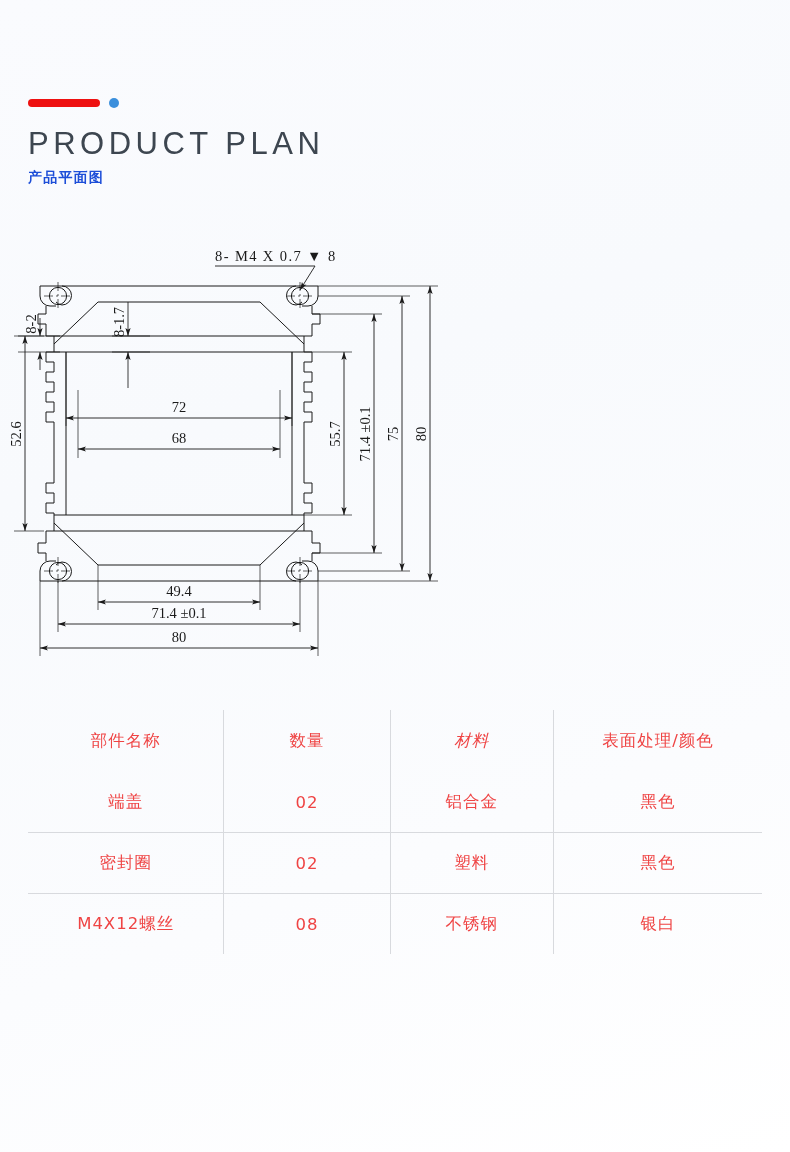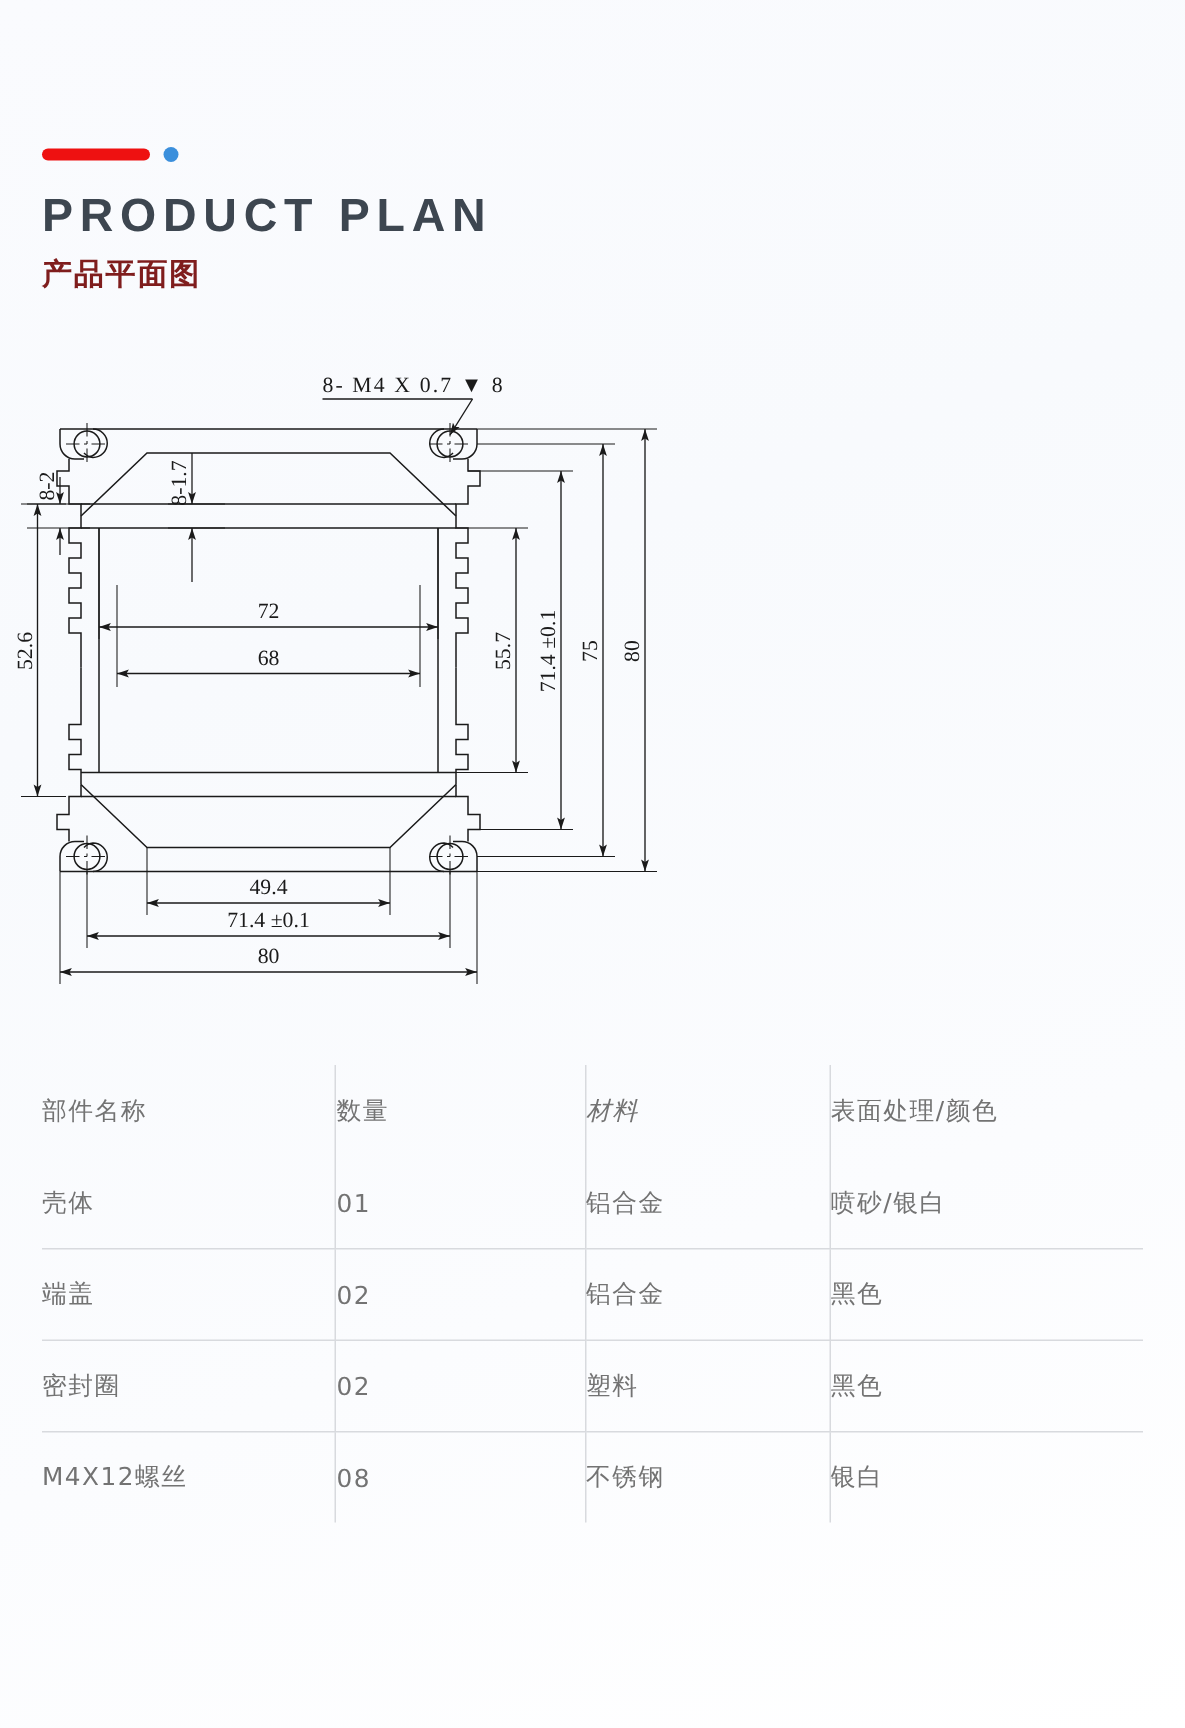--- a/index.html
+++ b/index.html
@@ -10,38 +10,38 @@
     font-family:"Liberation Sans","DejaVu Sans",sans-serif;
     overflow:hidden;position:relative;
   }
   
   .header{position:absolute;left:28px;top:96px;}
   .accent{display:flex;align-items:center;gap:9px;height:14px;}
   .accent-bar{width:72px;height:8px;border-radius:4px;}
   .accent-dot{width:10px;height:10px;border-radius:50%;}
   .title-en{
     font-size:31px;letter-spacing:4.5px;color:#3d4650;
-    font-weight:700;margin-top:17px;line-height:1.12;
+    font-weight:400;margin-top:17px;line-height:1.12;
     font-family:"Liberation Sans","DejaVu Sans",sans-serif;
   }
   .title-cn{
-    font-size:20px;color:#7f1d1d;margin-top:7px;letter-spacing:1.2px;
+    font-size:14px;color:#1d4ed8;margin-top:7px;letter-spacing:1.2px;
     font-weight:600;font-family:"DejaVu Sans",sans-serif;
   }
   
   .drawing{position:absolute;left:0;top:240px;width:790px;height:450px;}
   .drawing svg{display:block;}
   
   .spec-table{
     position:absolute;left:28px;top:710px;width:734px;
     border-collapse:collapse;
   }
   .spec-table td{
-    vertical-align:middle;
-    font-size:16.5px;color:#737373;letter-spacing:1px;
+    text-align:center;vertical-align:middle;
+    font-size:16.5px;color:#ef4444;letter-spacing:1px;
     padding:0;height:60px;
     font-family:"DejaVu Sans",sans-serif;
     border-bottom:1px solid #d8dade;
     border-right:1px solid #d8dade;
   }
   .spec-table td:last-child{border-right:none;}
   .spec-table tr:last-child td{border-bottom:none;}
   .spec-table thead td{
     border-bottom:1px solid #c9ccd1;
     height:62px;
@@ -261,26 +261,20 @@
   <thead>
     <tr>
       <td class="col-name">部件名称</td>
       <td class="col-qty">数量</td>
       <td class="col-mat">材料</td>
       <td class="col-fin">表面处理/颜色</td>
     </tr>
   </thead>
   <tbody>
     <tr>
-      <td>壳体</td>
-      <td>01</td>
-      <td>铝合金</td>
-      <td>喷砂/银白</td>
-    </tr>
-    <tr>
       <td>端盖</td>
       <td>02</td>
       <td>铝合金</td>
       <td>黑色</td>
     </tr>
     <tr>
       <td>密封圈</td>
       <td>02</td>
       <td>塑料</td>
       <td>黑色</td>

